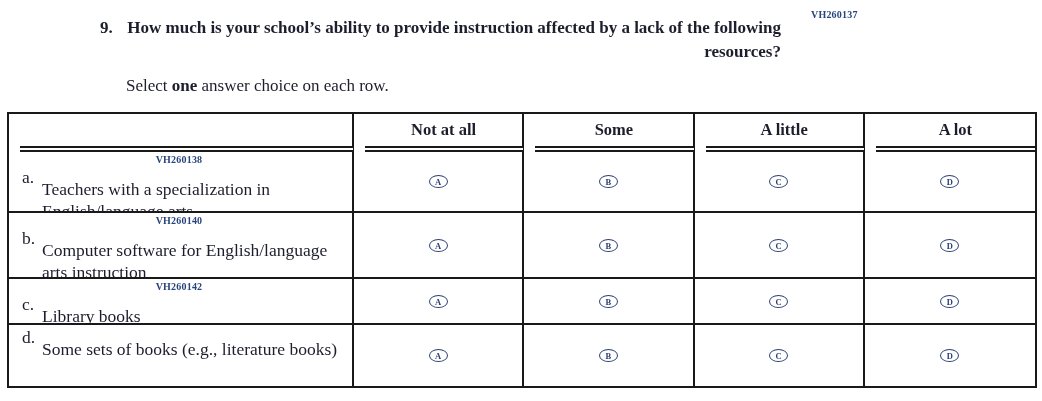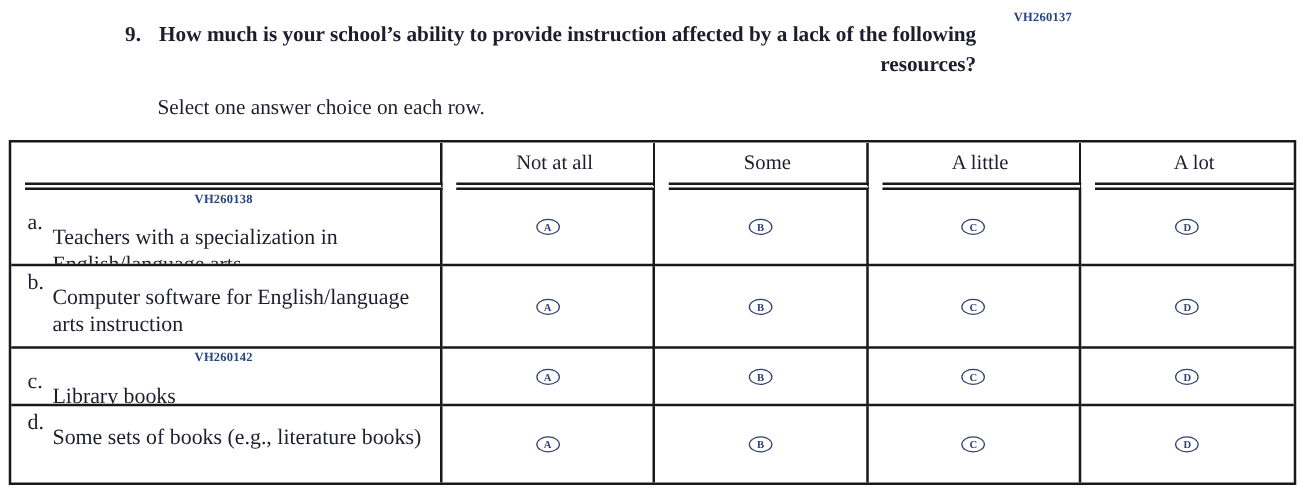--- a/index.html
+++ b/index.html
@@ -10,41 +10,41 @@
   }
   .form-code{
     position:absolute;left:811px;top:9px;
     font-size:10px;font-weight:bold;color:#27447c;letter-spacing:.2px;
   }
   .question{position:absolute;left:100px;top:16px;display:flex;}
   .q-num{font-weight:bold;font-size:17px;width:26px;flex:0 0 26px;line-height:24px;}
   .q-body{width:655px;}
   .q-text{margin:0;font-weight:bold;font-size:17px;line-height:24px;text-align:right;}
   .q-select{margin:11px 0 0 0;font-size:17px;line-height:22px;font-weight:normal;}
-  .b{font-weight:normal;}
+  .b{font-weight:bold;}
 
   .qtable{
     position:absolute;left:7px;top:112px;width:1030px;height:276px;
     box-sizing:border-box;border:2px solid #191919;
     display:grid;
     grid-template-columns:345px 1fr 1fr 1fr 1fr;
     grid-template-rows:38px 61px 66px 46px 61px;
   }
   .cell{
     box-sizing:border-box;
     border-right:2px solid #191919;
     border-bottom:2px solid #191919;
     overflow:hidden;
   }
   .cell.last-col{border-right:none;}
   .cell.last-row{border-bottom:none;}
   .cell.head{
     border-bottom:6px double #191919;
     display:flex;align-items:center;justify-content:center;
-    font-weight:normal;font-size:16.5px;margin-left:11px;
+    font-weight:bold;font-size:16.5px;margin-left:11px;
   }
   .labelcell{display:flex;flex-direction:column;}
   .rowcode{
     text-align:center;font-size:10px;font-weight:bold;color:#27447c;
     line-height:11px;padding:2px 3px 0 0;letter-spacing:.2px;
   }
   .rowlabel{
     display:flex;padding:1px 0 0 13px;
     font-size:17.5px;line-height:22px;
   }
@@ -105,20 +105,21 @@
         <span>C</span>
       </span>
   </div>
   <div class="cell bubblecell last-col">
     <span class="bubble">
         <span>D</span>
       </span>
   </div>
 
   <div class="cell labelcell">
+    <div class="rowcode">VH260140</div>
     <div class="rowlabel">
       <span class="rletter">b.</span>
       <span class="rtext">Computer software for English/language arts instruction</span>
     </div>
   </div>
   <div class="cell bubblecell">
     <span class="bubble">
         <span>A</span>
       </span>
   </div>

